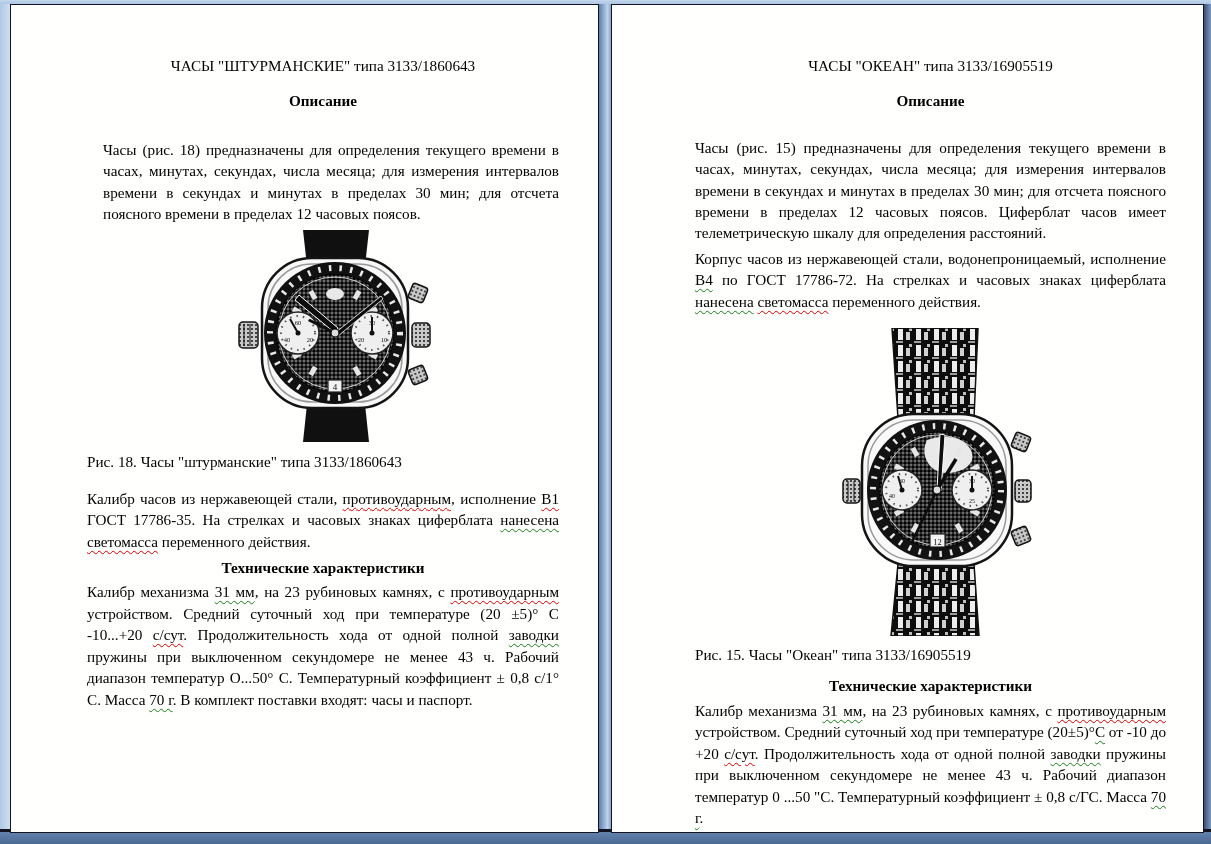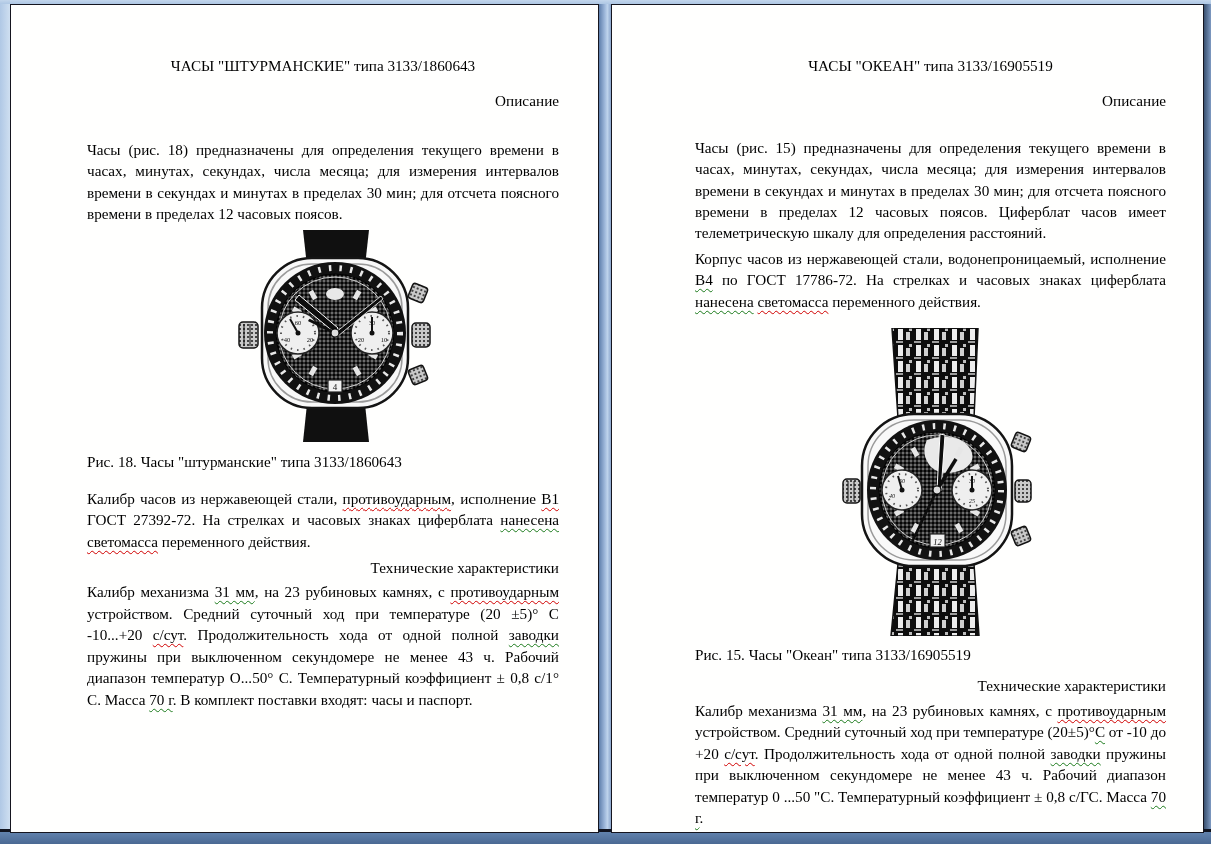--- a/index.html
+++ b/index.html
@@ -25,36 +25,36 @@
   .page {
     position:absolute; top:4px; height:829px; box-sizing:border-box;
     background:var(--page-background,#fff);
     border:1.5px solid var(--page-edge,#15151f);
   }
   .page-left  { left:10px;  width:589px; padding:50px 39px 0 76px; }
   .page-right { left:611px; width:593px; padding:50px 37px 0 83px; }
 
   p, h1 { margin:0; font-size:15.2px; line-height:21.4px; font-weight:normal; }
   .para    { text-align:justify; }
-  .center  { text-align:right; }
+  .center  { text-align:center;font-weight:bold; }
   .doc-title { text-align:center; margin-bottom:14px; }
   .mb27 { margin-bottom:27px; }
   .mb25 { margin-bottom:25px; }
 
   
-  .page-left .intro   { margin-bottom:4px; }
+  .page-left .intro   { margin-bottom:4px;margin-left:16px; }
   .page-left .figure  { margin-bottom:3px; }
   .page-left .caption { margin-bottom:15px; }
   .page-left .body-p  { margin-bottom:5px; }
   .page-left .tech-h  { margin-bottom:3px; }
 
   
   .page-right .intro   { margin-bottom:4px; }
   .page-right .body-p  { margin-bottom:16px; }
-  .page-right .figure  { margin-bottom:4px;font-style:italic; }
+  .page-right .figure  { margin-bottom:4px; }
   .page-right .caption { margin-bottom:10px; }
   .page-right .tech-h  { margin-bottom:3px; }
 
   .figure { text-align:center; }
   .figure svg { display:inline-block; }
   .fig-shift-l { transform:translateX(12px); }
   .fig-shift-r { transform:translateX(6px); }
 
   
   .sq-red {
@@ -169,21 +169,21 @@
       <g>
         <polygon points="100,105 60,72 64,67 103,100" fill="#0d0d0d" stroke="#fff" stroke-width="1"></polygon>
         <polygon points="100,105 146,68 148,71 103,108" fill="#0d0d0d" stroke="#fff" stroke-width="0.8"></polygon>
         <line x1="100" y1="105" x2="74" y2="92" stroke="#0d0d0d" stroke-width="3"></line>
         <circle cx="100" cy="105" r="4" fill="#ddd" stroke="#000" stroke-width="1.2"></circle>
       </g>
     </svg>
   </div>
 
   <p class="caption">Рис. 18. Часы "штурманские" типа 3133/1860643</p>
-  <p class="para body-p"><span>Калибр часов из нержавеющей стали, </span><span class="sq-red">противоударным</span><span>, исполнение </span><span class="sq-red">В1</span><span> ГОСТ 27392-72. На стрелках и часовых знаках циферблата </span><span class="sq-green">нанесена</span><span> </span><span class="sq-red">светомасса</span><span> переменного действия.</span></p>
+  <p class="para body-p"><span>Калибр часов из нержавеющей стали, </span><span class="sq-red">противоударным</span><span>, исполнение </span><span class="sq-red">В1</span><span> ГОСТ 17786-35. На стрелках и часовых знаках циферблата </span><span class="sq-green">нанесена</span><span> </span><span class="sq-red">светомасса</span><span> переменного действия.</span></p>
   <p class="center tech-h">Технические характеристики</p>
   <p class="para"><span>Калибр механизма </span><span class="sq-green">31 мм</span><span>, на 23 рубиновых камнях, с </span><span class="sq-red">противоударным</span><span> устройством. Средний суточный ход при температуре (20 ±5)° С -10...+20 </span><span class="sq-red">с/сут</span><span>. Продолжительность хода от одной полной </span><span class="sq-green">заводки</span><span> пружины при выключенном секундомере не менее 43 ч. Рабочий диапазон температур О...50° С. Температурный коэффициент ± 0,8 с/1° С. Масса </span><span class="sq-green">70 г</span><span>. В комплект поставки входят: часы и паспорт.</span></p>
 </section>
 
 <section class="page page-right">
   <h1 class="doc-title">ЧАСЫ "ОКЕАН" типа 3133/16905519</h1>
   <p class="center mb25">Описание</p>
   <p class="para intro">Часы (рис. 15) предназначены для определения текущего времени в часах, минутах, секундах, числа месяца; для измерения интервалов времени в секундах и минутах в пределах 30 мин; для отсчета поясного времени в пределах 12 часовых поясов. Циферблат часов имеет телеметрическую шкалу для определения расстояний.</p>
   <p class="para body-p"><span>Корпус часов из нержавеющей стали, водонепроницаемый, исполнение </span><span class="sq-green">В4</span><span> по ГОСТ 17786-72. На стрелках и часовых знаках циферблата </span><span class="sq-green">нанесена</span><span> </span><span class="sq-red">светомасса</span><span> переменного действия.</span></p>
 

